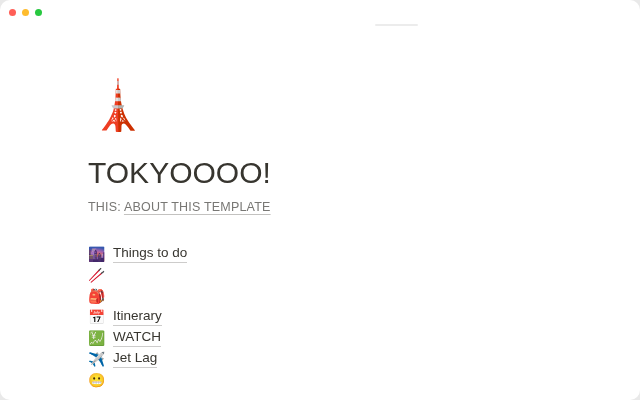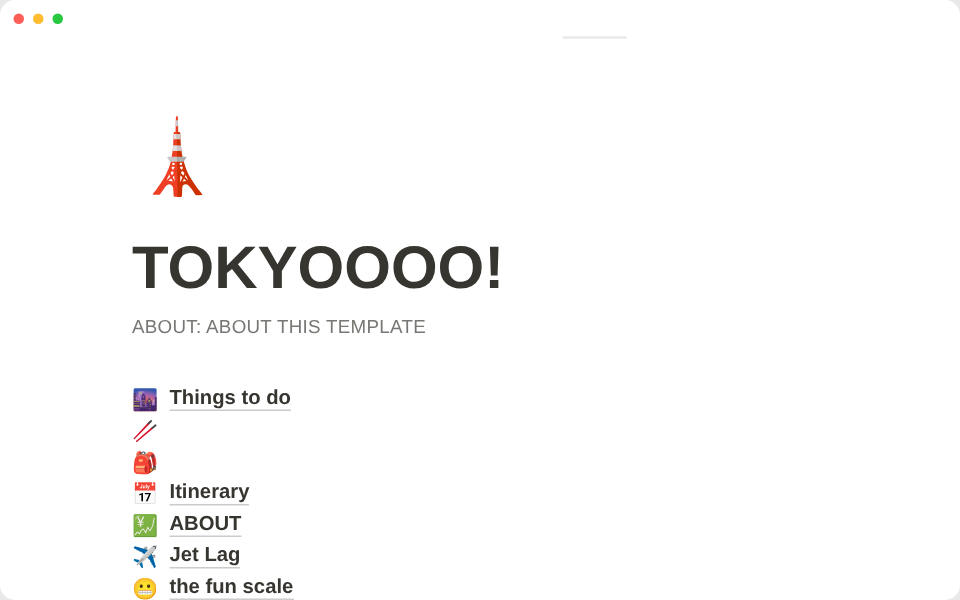--- a/index.html
+++ b/index.html
@@ -39,49 +39,50 @@
 
   .content {
     position: absolute; left: 88px; top: 78px; width: 470px;
   }
   .page-icon {
     font-size: 48px; line-height: 56px; display: inline-block;
     cursor: pointer;
   }
   .page-title {
     margin: 22px 0 0 0;
-    font-size: 40px; line-height: 1.15;
-    font-weight: 700; color: #37352f;
+    font-size: 30px; line-height: 1.15;
+    font-weight: 400; color: #37352f;
     letter-spacing: 0;
   }
   .page-subtitle {
     margin-top: 9px;
     font-size: 12.5px; line-height: 15px;
     color: #787774; letter-spacing: 0.2px;
     font-weight: 400;
   }
   .subtitle-link {
     color: #787774; cursor: pointer;
+    text-decoration: underline;
     text-decoration-color: rgba(55,53,47,0.3);
     text-underline-offset: 2.5px;
     text-decoration-thickness: 1px;
   }
   .links { margin-top: 29px; }
   .link-row {
     display: flex; align-items: center;
     height: 21px; gap: 9px;
     cursor: pointer;
   }
   .link-emoji {
     font-size: 14px; line-height: 16px;
     width: 16px; text-align: center; flex: none;
   }
   .link-label {
     font-size: 13.5px; line-height: 1.2;
-    font-weight: 700; color: #37352f;
+    font-weight: 400; color: #37352f;
     border-bottom: 1px solid rgba(55,53,47,0.25);
   }
 </style>
 </head>
 <body>
 
 <div class="window">
 
   <div class="traffic-lights">
     <span class="light red"></span>
@@ -91,21 +92,21 @@
 
   <div class="topbar-line"></div>
 
   <div class="content">
 
     <span class="page-icon">🗼</span>
 
     <h1 class="page-title">TOKYOOOO!</h1>
 
     <div class="page-subtitle">
-      <span>ABOUT:</span>
+      <span>THIS:</span>
       <span class="subtitle-link">ABOUT THIS TEMPLATE</span>
     </div>
 
     <div class="links">
 
       <div class="link-row">
         <span class="link-emoji">🌆</span>
         <span class="link-label">Things to do</span>
       </div>
 
@@ -117,28 +118,27 @@
         <span class="link-emoji">🎒</span>
       </div>
 
       <div class="link-row">
         <span class="link-emoji">📅</span>
         <span class="link-label">Itinerary</span>
       </div>
 
       <div class="link-row">
         <span class="link-emoji">💹</span>
-        <span class="link-label">ABOUT</span>
+        <span class="link-label">WATCH</span>
       </div>
 
       <div class="link-row">
         <span class="link-emoji">✈️</span>
         <span class="link-label">Jet Lag</span>
       </div>
 
       <div class="link-row">
         <span class="link-emoji">😬</span>
-        <span class="link-label">the fun scale</span>
       </div>
 
     </div>
   </div>
 </div>
 
 </body></html>

